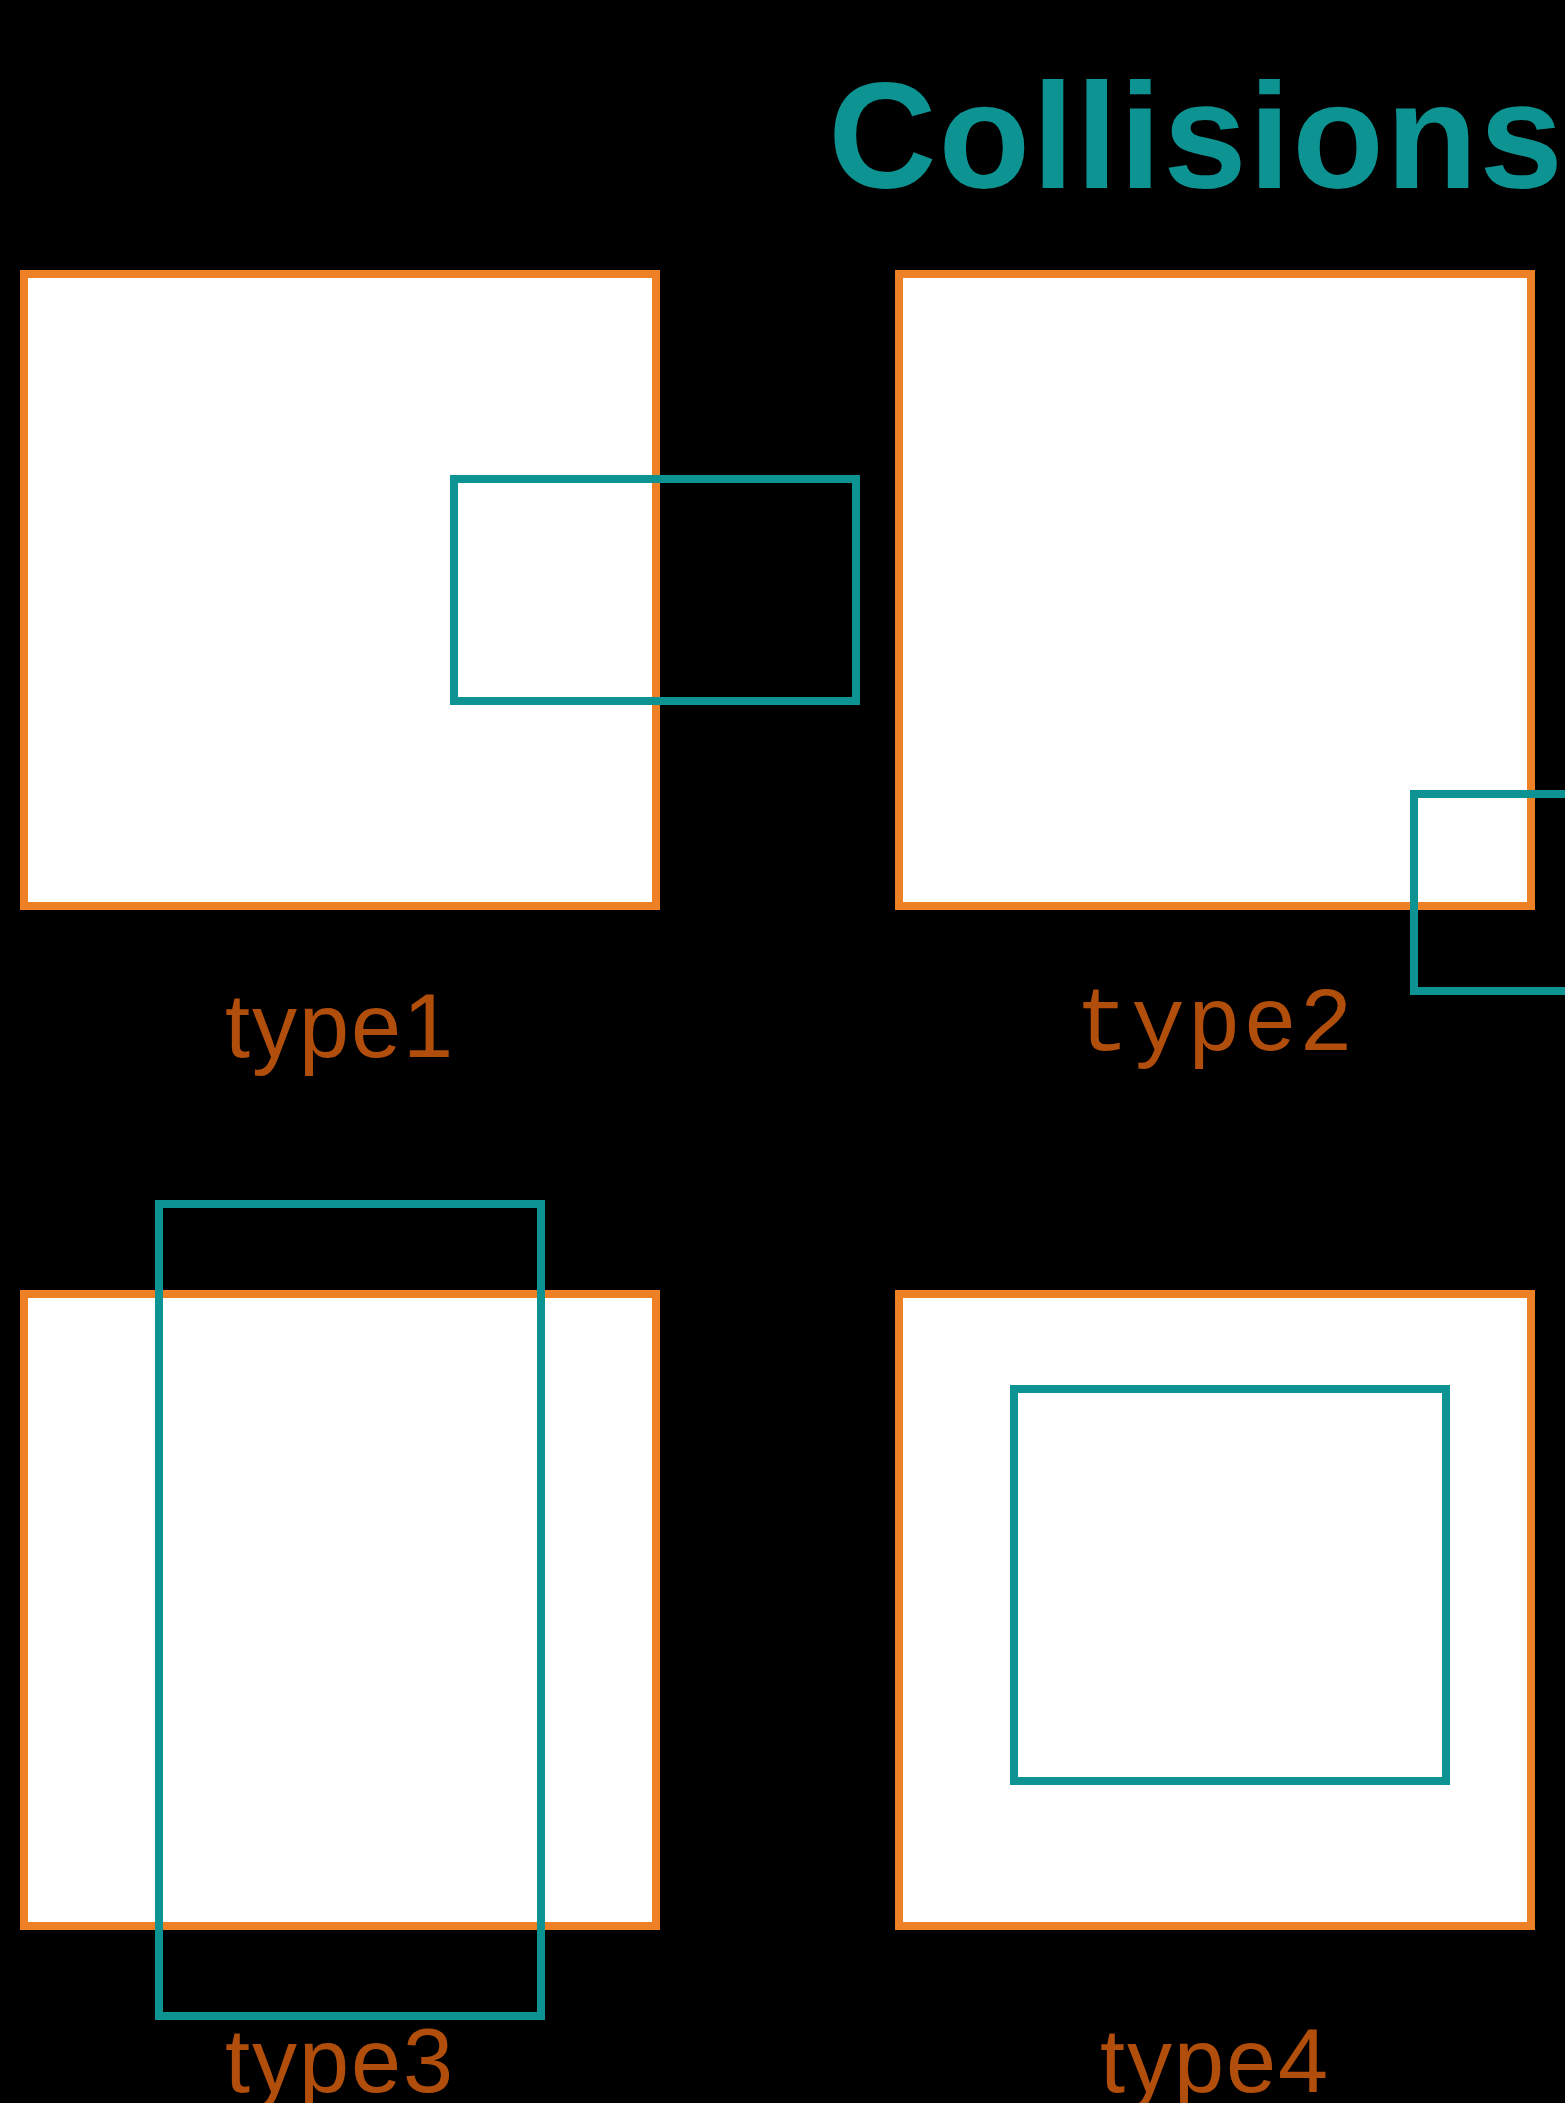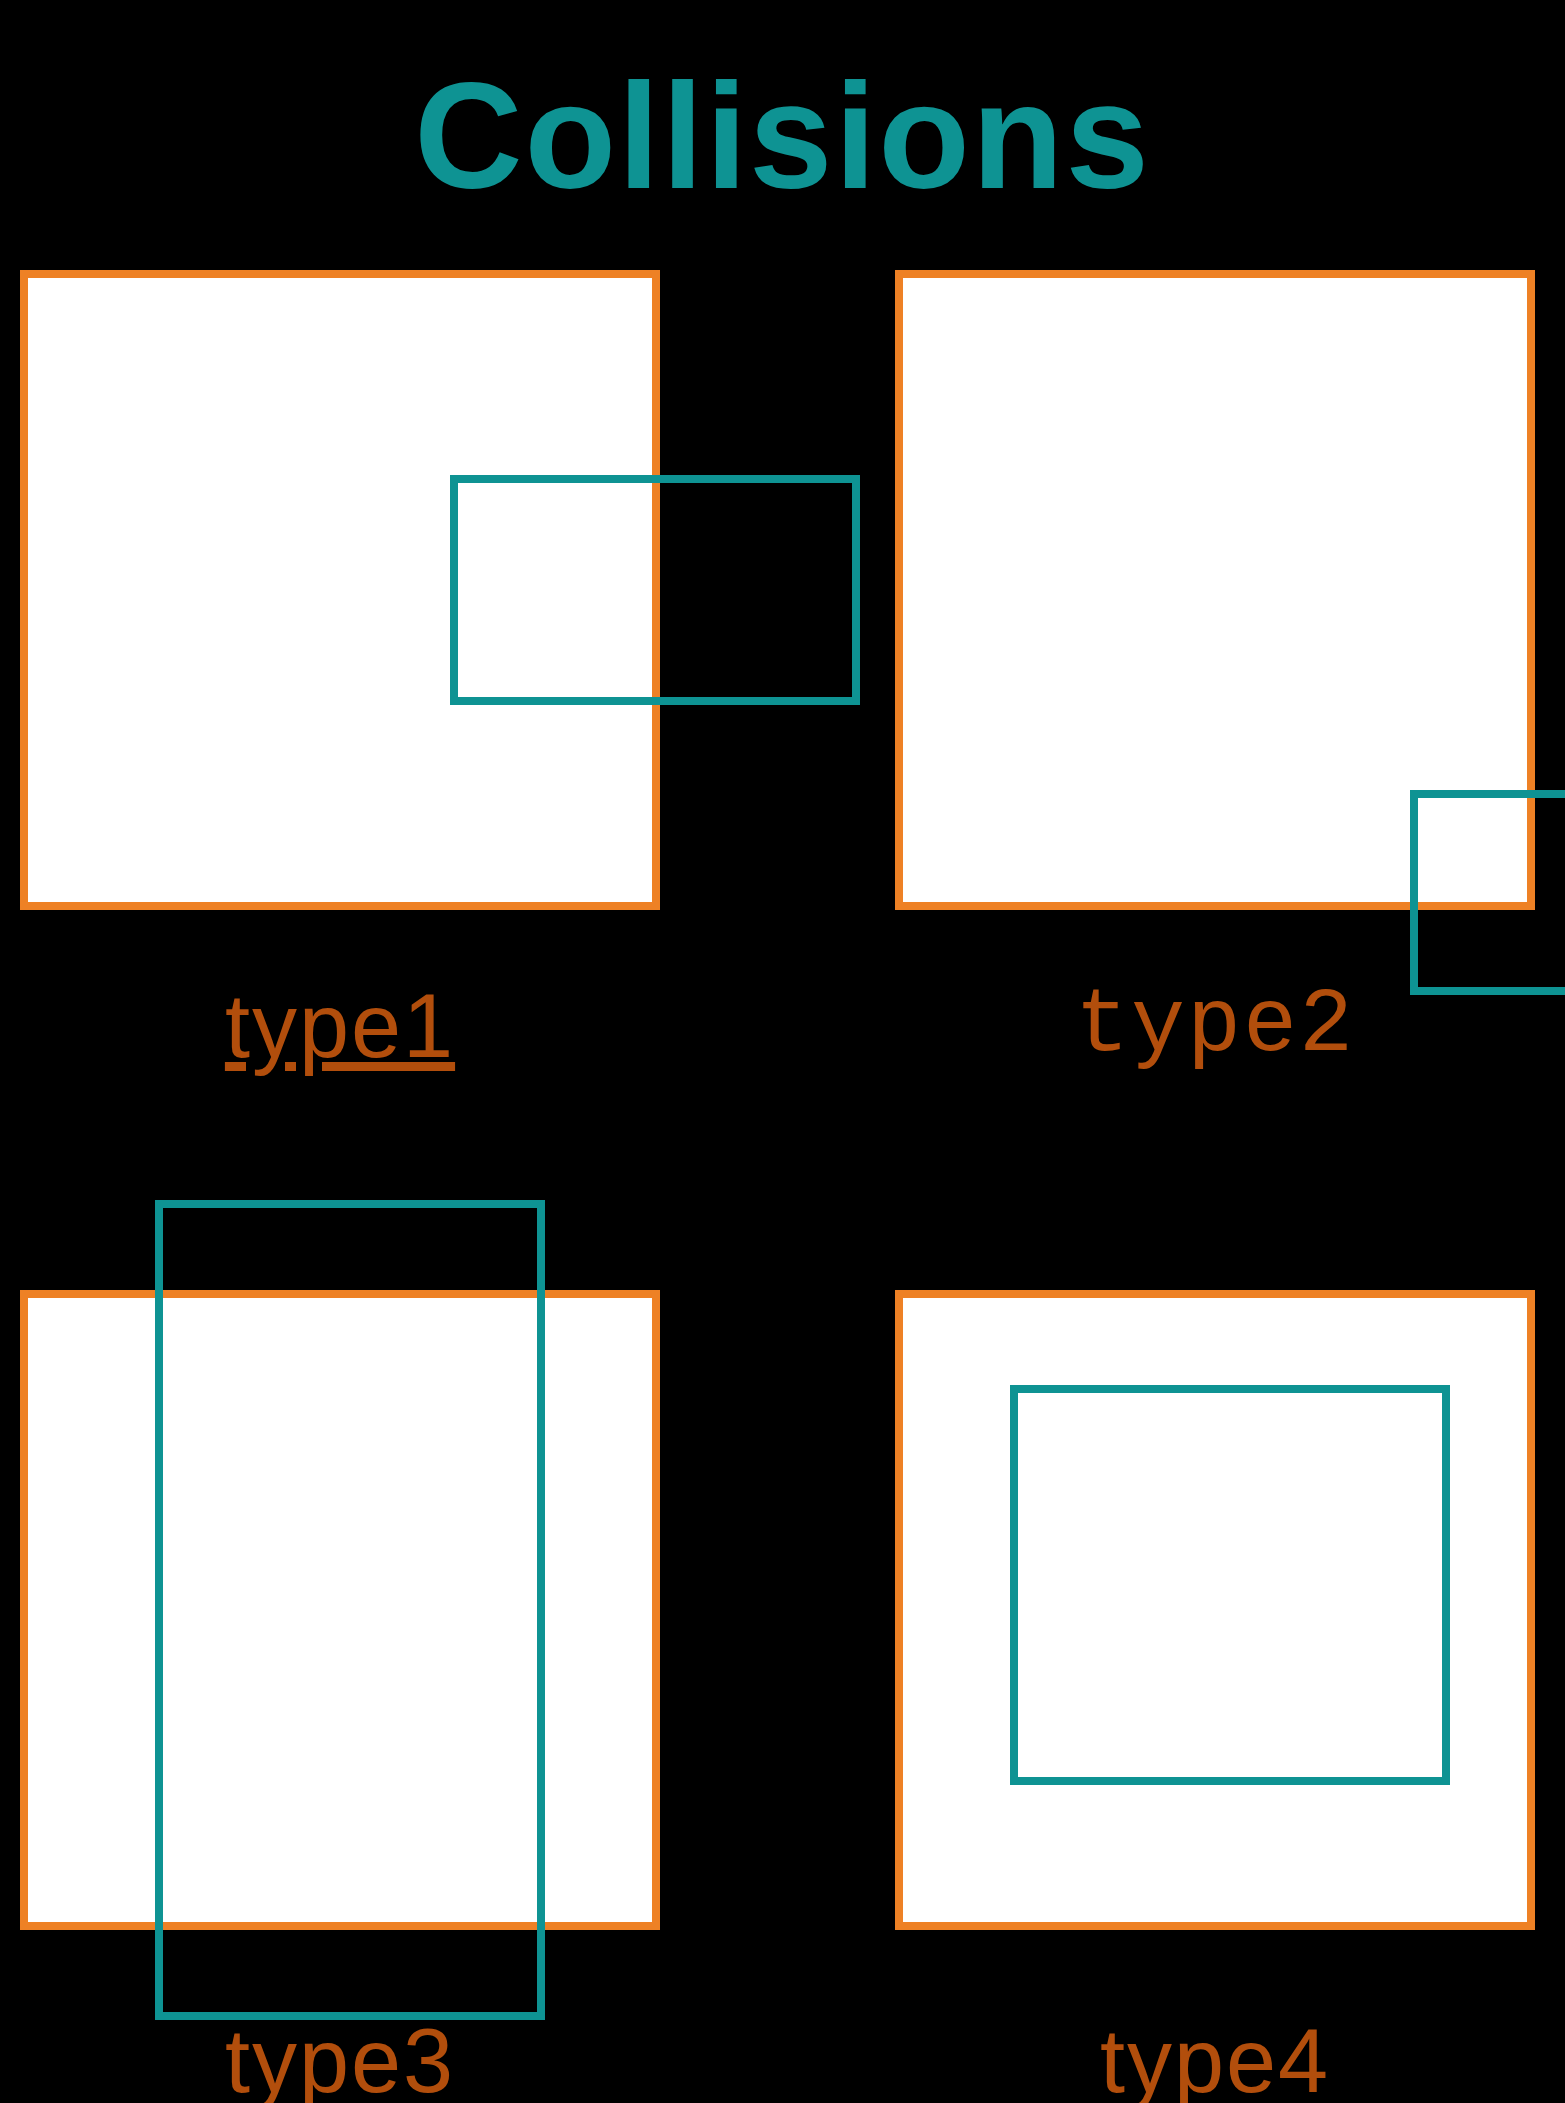--- a/index.html
+++ b/index.html
@@ -14,21 +14,21 @@
   .canvas {
     position: relative;
     width: 1565px;
     height: 2103px;
   }
   .title {
     position: absolute;
     top: 50px;
     left: 0;
     width: 100%;
-    text-align: center;
+    text-align: right;
     font-size: 150px;
     font-weight: 700;
     letter-spacing: 2px;
     font-stretch: condensed;
   }
   .orange-box {
     position: absolute;
     background: #fff;
     box-sizing: border-box;
   }
@@ -48,21 +48,21 @@
   }
 </style>
 </head>
 <body>
 <div class="canvas">
 
   <div class="title" style="color: rgb(14, 147, 147);">Collisions</div>
 
   <div class="orange-box" style="left: 20px; top: 270px; width: 640px; height: 640px; border: 8px solid rgb(238, 129, 37); background: rgb(255, 255, 255);"></div>
   <div class="teal-box" style="left: 450px; top: 475px; width: 410px; height: 230px; border: 8px solid rgb(14, 147, 147);"></div>
-  <div class="caption" style="left: 20px; top: 975px; color: rgb(178, 78, 12); text-decoration: underline;">type1</div>
+  <div class="caption" style="left: 20px; top: 975px; color: rgb(178, 78, 12);">type1</div>
 
   <div class="orange-box" style="left: 895px; top: 270px; width: 640px; height: 640px; border: 8px solid rgb(238, 129, 37); background: rgb(255, 255, 255);"></div>
   <div class="teal-box" style="left: 1410px; top: 790px; width: 180px; height: 205px; border: 8px solid rgb(14, 147, 147);"></div>
   <div class="caption" style="left: 895px; top: 975px; color: rgb(178, 78, 12); font-family: Liberation Mono, monospace;">type2</div>
 
   <div class="orange-box" style="left: 20px; top: 1290px; width: 640px; height: 640px; border: 8px solid rgb(238, 129, 37); background: rgb(255, 255, 255);"></div>
   <div class="teal-box" style="left: 155px; top: 1200px; width: 390px; height: 820px; border: 8px solid rgb(14, 147, 147);"></div>
   <div class="caption" style="left: 20px; top: 2010px; color: rgb(178, 78, 12);">type3</div>
 
   <div class="orange-box" style="left: 895px; top: 1290px; width: 640px; height: 640px; border: 8px solid rgb(238, 129, 37); background: rgb(255, 255, 255);"></div>

